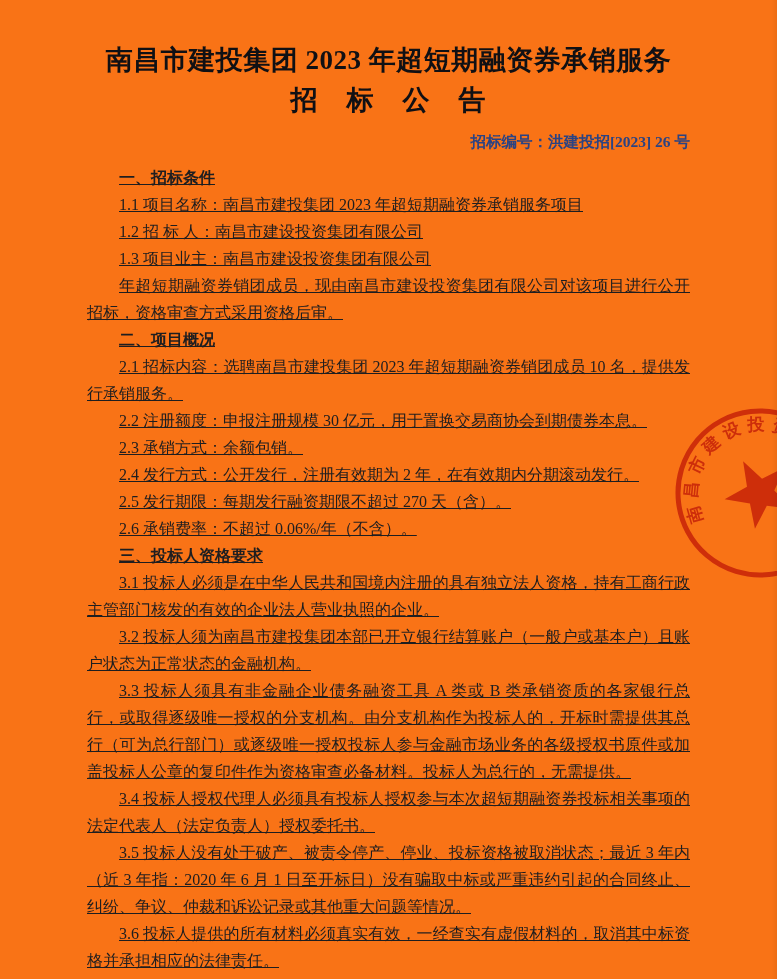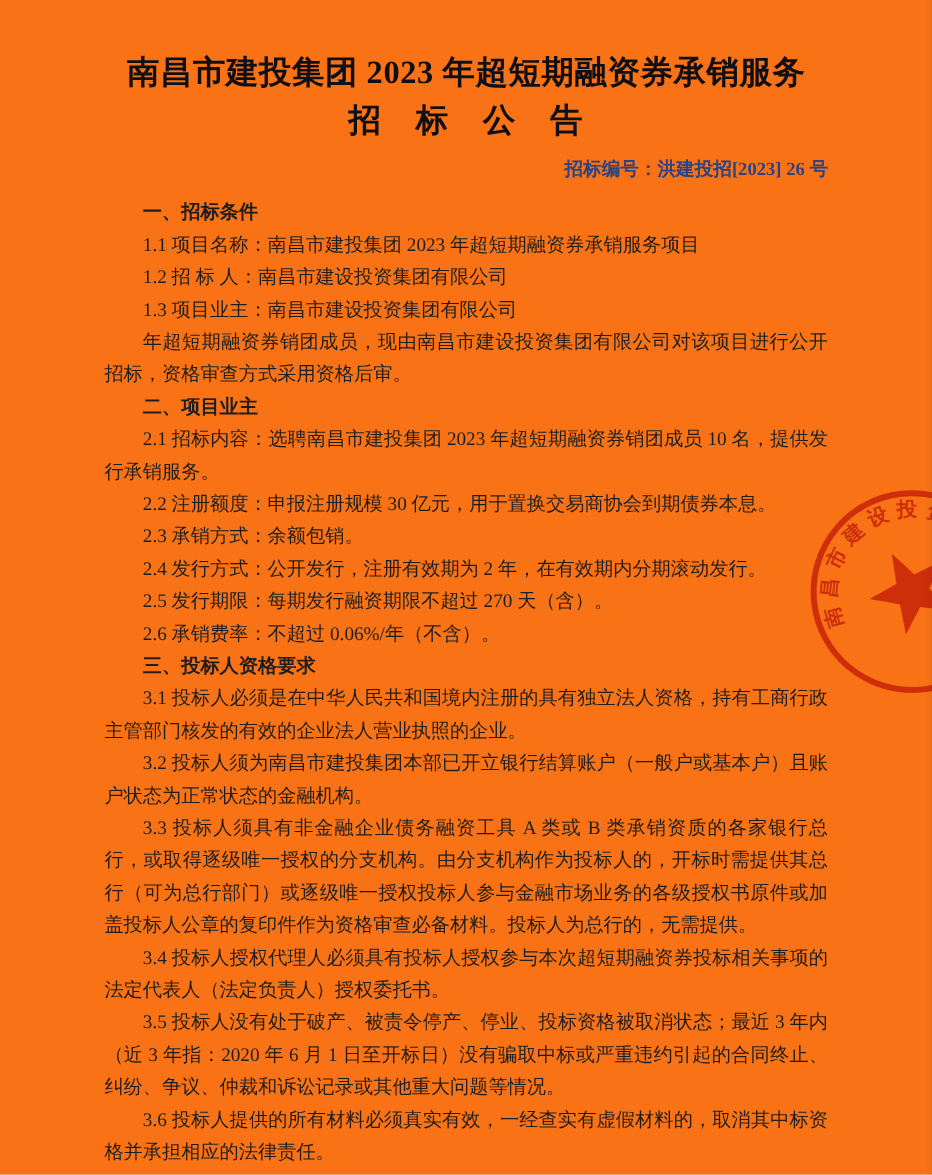--- a/index.html
+++ b/index.html
@@ -30,21 +30,21 @@
     line-height: 22px;
     margin-top: 11px;
     color: #2b4383;
   }
   .body-text {
     margin-top: 11px;
     font-size: 16px;
     line-height: 27px;
     text-align: justify;
   }
-  .body-text p { margin: 0; text-indent: 2em; }
+  .body-text p { margin: 0; text-indent: 2em; text-decoration: underline; }
   .body-text p.heading { font-weight: bold; }
   .seal {
     position: absolute;
     left: 650px;
     top: 383px;
     width: 220px;
     height: 220px;
     mix-blend-mode: multiply;
     opacity: 0.92;
     pointer-events: none;
@@ -72,21 +72,21 @@
     <div class="tender-number">招标编号：洪建投招[2023] 26 号</div>
 
     <div class="body-text">
 
       <p class="heading">一、招标条件</p>
       <p>1.1 项目名称：南昌市建投集团 2023 年超短期融资券承销服务项目</p>
       <p>1.2 招 标 人：南昌市建设投资集团有限公司</p>
       <p>1.3 项目业主：南昌市建设投资集团有限公司</p>
       <p>年超短期融资券销团成员，现由南昌市建设投资集团有限公司对该项目进行公开招标，资格审查方式采用资格后审。</p>
 
-      <p class="heading">二、项目业主</p>
+      <p class="heading">二、项目概况</p>
       <p>2.1 招标内容：选聘南昌市建投集团 2023 年超短期融资券销团成员 10 名，提供发行承销服务。</p>
       <p>2.2 注册额度：申报注册规模 30 亿元，用于置换交易商协会到期债券本息。</p>
       <p>2.3 承销方式：余额包销。</p>
       <p>2.4 发行方式：公开发行，注册有效期为 2 年，在有效期内分期滚动发行。</p>
       <p>2.5 发行期限：每期发行融资期限不超过 270 天（含）。</p>
       <p>2.6 承销费率：不超过 0.06%/年（不含）。</p>
 
       <p class="heading">三、投标人资格要求</p>
       <p>3.1 投标人必须是在中华人民共和国境内注册的具有独立法人资格，持有工商行政主管部门核发的有效的企业法人营业执照的企业。</p>
       <p>3.2 投标人须为南昌市建投集团本部已开立银行结算账户（一般户或基本户）且账户状态为正常状态的金融机构。</p>

